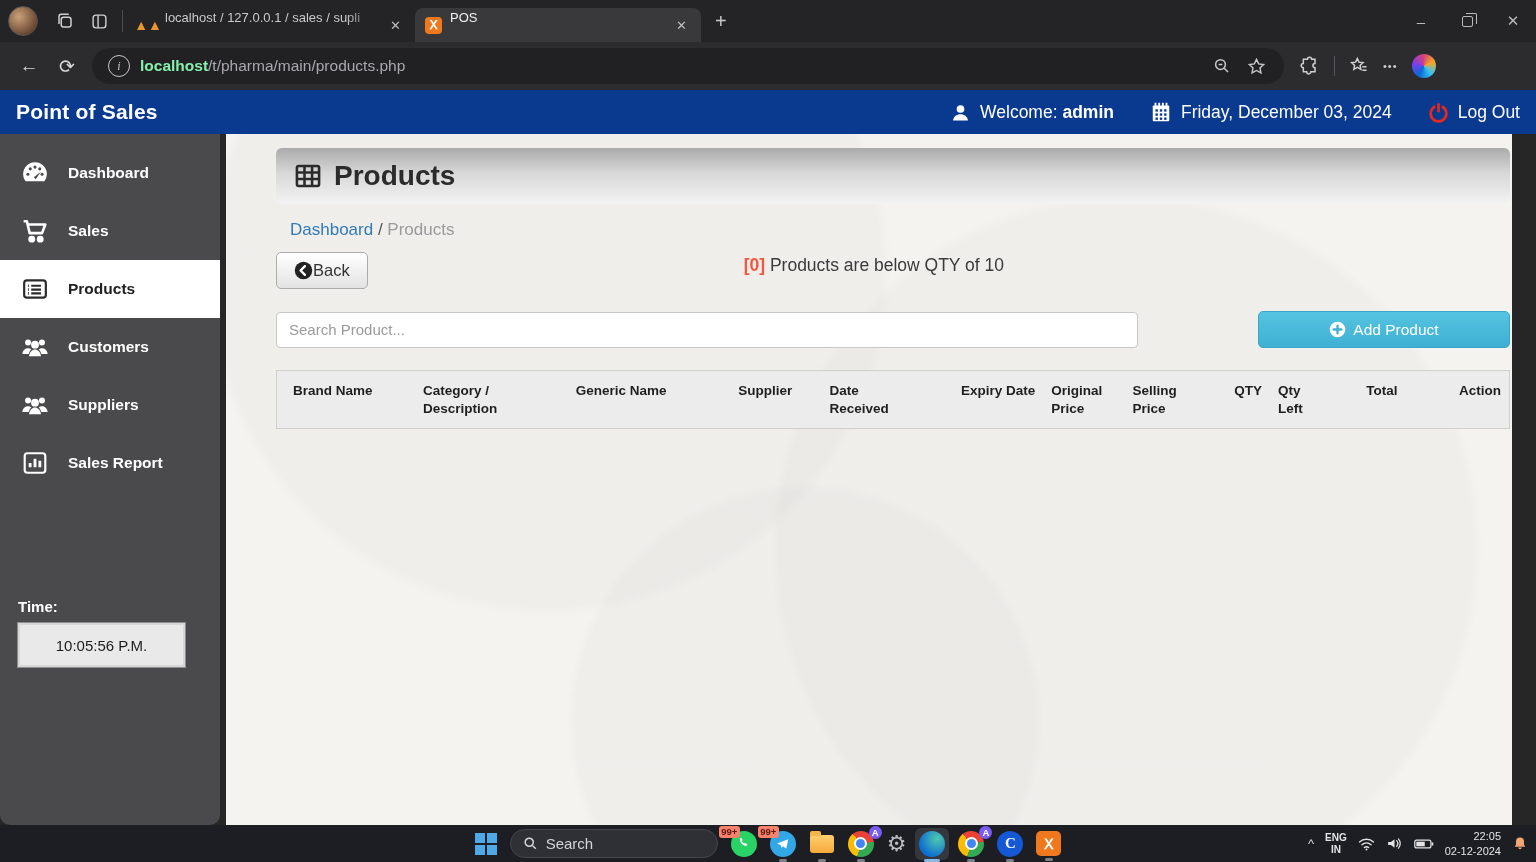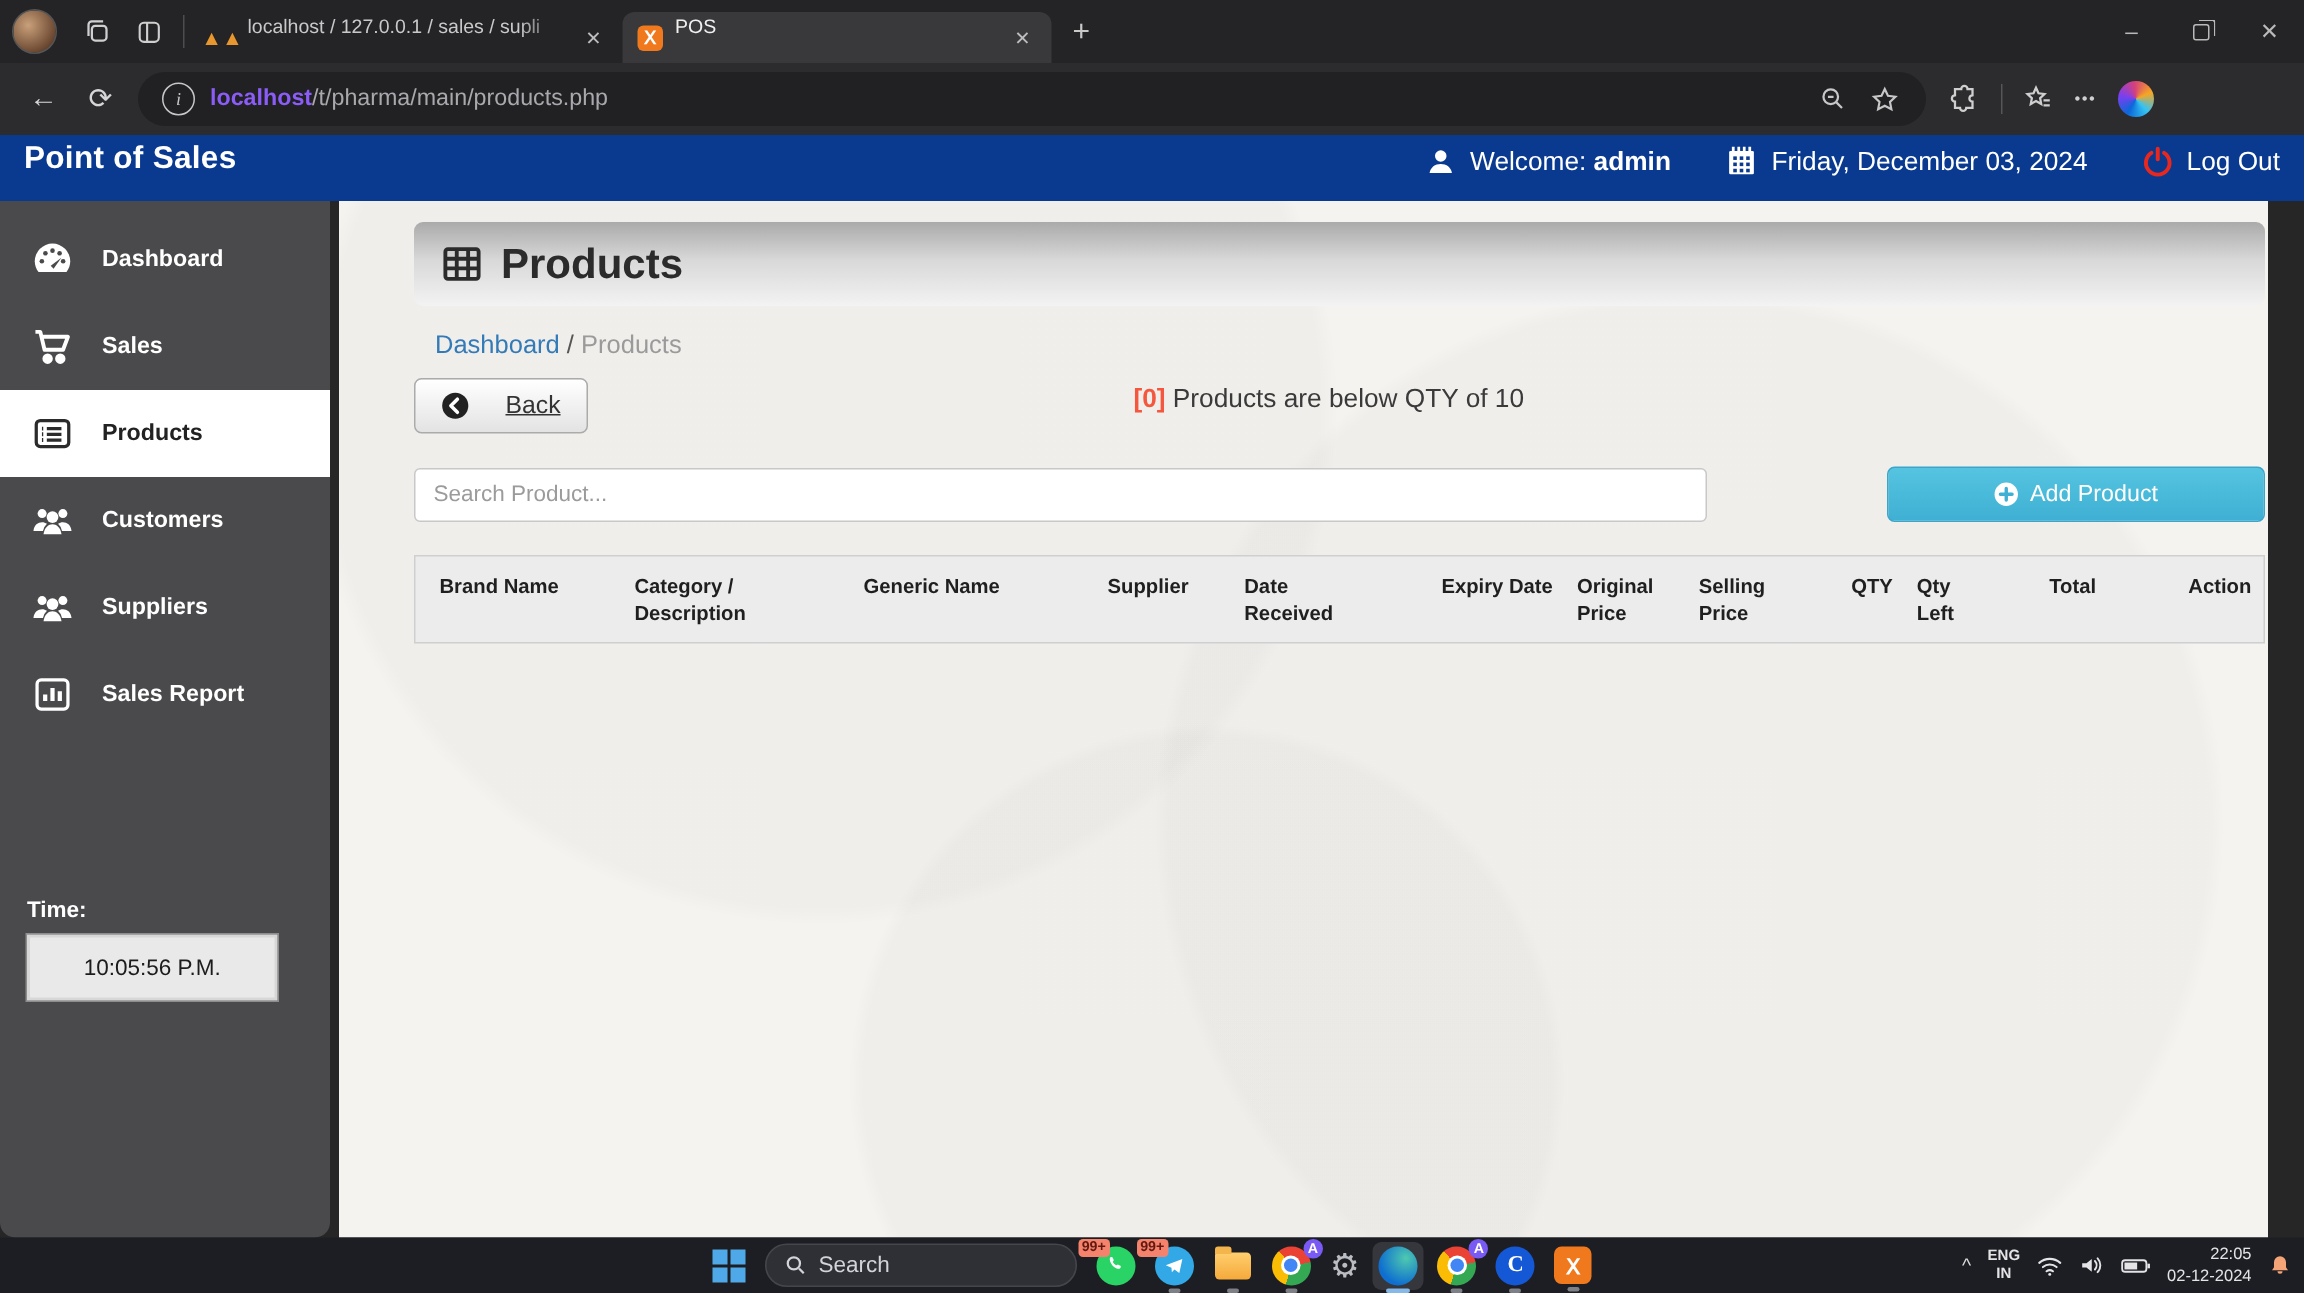--- a/index.html
+++ b/index.html
@@ -26,28 +26,28 @@
   .winbtn { width:46px; height:42px; display:flex; align-items:center; justify-content:center; color:#b9b9b9; font-size:15px; }
   .restore-box { width:11px; height:11px; border:1.5px solid #b9b9b9; border-radius:2px; position:relative; }
   .restore-box:before { content:""; position:absolute; top:-4px; left:3px; width:10px; height:10px; border:1.5px solid #b9b9b9; border-left:none; border-bottom:none; border-radius:0 2px 0 0; }
 
   
   .toolbar { height:48px; background:#2c2c2f; display:flex; align-items:center; padding:0 10px; flex:0 0 auto; }
   .nav-icon { width:38px; height:34px; display:flex; align-items:center; justify-content:center; color:#d6d6d6; font-size:19px; }
   .urlpill { height:36px; flex:0 0 1192px; background:#212124; border-radius:18px; display:flex; align-items:center; padding:0 10px; margin-left:6px; }
   .info-circle { width:22px; height:22px; border-radius:50%; border:1.5px solid #c7c7c7; color:#c7c7c7; font-size:12px; display:flex; align-items:center; justify-content:center; margin:0 10px 0 6px; font-family:"Liberation Serif", serif; font-style:italic; }
   .urltext { font-size:15.5px; color:#a9a9ad; flex:1; white-space:nowrap; overflow:hidden; }
-  .urltext b { color:#8b5cf6; font-weight:bold; }
+  .urltext b { color:#86efac; font-weight:bold; }
   .pill-right { display:flex; align-items:center; gap:16px; margin-right:8px; color:#c7c7c7; }
   .after-pill { display:flex; align-items:center; gap:14px; margin-left:16px; color:#cfcfcf; }
   .tb-vdiv { width:1px; height:20px; background:#55555a; }
   .copilot { width:24px; height:24px; border-radius:50%; background:conic-gradient(from 210deg,#0b68d8,#7a3ff0,#d5407c,#f5a623,#35c3f3,#0b68d8); }
 
   
-  .appheader { height:44px; background:#0a3a90; color:#fff; display:flex; align-items:flex-end; padding:16px 16px; flex:0 0 auto; }
+  .appheader { height:44px; background:#0a3a90; color:#fff; display:flex; align-items:center; padding:16px 16px; flex:0 0 auto; }
   .brand { font-size:21px; font-weight:bold; letter-spacing:.2px; }
   .ah-right { margin-left:auto; display:flex; align-items:center; gap:10px; font-size:17.5px; }
   .ah-group { display:flex; align-items:center; gap:9px; margin-left:26px; }
   .welcome b { font-weight:bold;margin-top:43px; }
 
   
   .pagebody { flex:1; display:flex; background:#262626; min-height:0; }
   .sidebar { width:220px; background:#4a4a4c; border-radius:0 0 10px 10px; display:flex; flex-direction:column; padding-top:10px; flex:0 0 auto; }
   .side-item { height:58px; display:flex; align-items:center; padding-left:18px; gap:16px; color:#fff; font-weight:bold; font-size:15.5px; }
   .side-item.active { background:#fff; color:#222; }
@@ -63,22 +63,22 @@
 
   .title-panel { height:56px; background:linear-gradient(180deg,#aaaaaa 0%,#d8d8d8 45%,#f3f3f3 100%);
      border-radius:6px; display:flex; align-items:center; padding:0 18px; gap:12px; }
   .title-text { font-size:28px; font-weight:bold; color:#2b2b2b; }
 
   .breadcrumb { margin:16px 2px 12px 14px; font-size:17px; color:#555; }
   .breadcrumb .bc-link { color:#337ab7; }
   .breadcrumb .bc-current { color:#9a9a9a; }
 
   .actions-row { display:flex; align-items:flex-start; }
-  .back-btn { display:inline-flex; align-items:center; gap:24px; padding:8px 17px; font-size:16.5px; color:#333;
-     background:linear-gradient(#ffffff,#e3e3e3); border:1px solid #ababab; border-radius:5px;text-decoration:underline; }
+  .back-btn { display:inline-flex; align-items:center; gap:0; padding:8px 17px; font-size:16.5px; color:#333;
+     background:linear-gradient(#ffffff,#e3e3e3); border:1px solid #ababab; border-radius:5px; }
   .totals { flex:1; text-align:center; font-size:17.5px; color:#3a3a3a; line-height:1.55; margin-right:130px; }
   .val-green { color:#0f9d0f; font-weight:bold; }
   .val-red { color:#f4573d; font-weight:bold; }
 
   .search-row { display:flex; align-items:center; margin-top:22px; }
   .search-input { width:862px; height:36px; border:1px solid #c8c8c8; border-radius:4px; padding:0 12px; font-size:15px; color:#333; background:#fff; font-family:"Liberation Sans", sans-serif; }
   .search-input::placeholder { color:#9b9b9b; }
   .add-btn { margin-left:auto; width:252px; height:37px; border-radius:5px; border:1px solid #3ba6c9;
      background:linear-gradient(#55c4e1,#3fb0d3); color:#fff; font-size:15.5px; display:flex; align-items:center; justify-content:center; gap:7px; }
 

